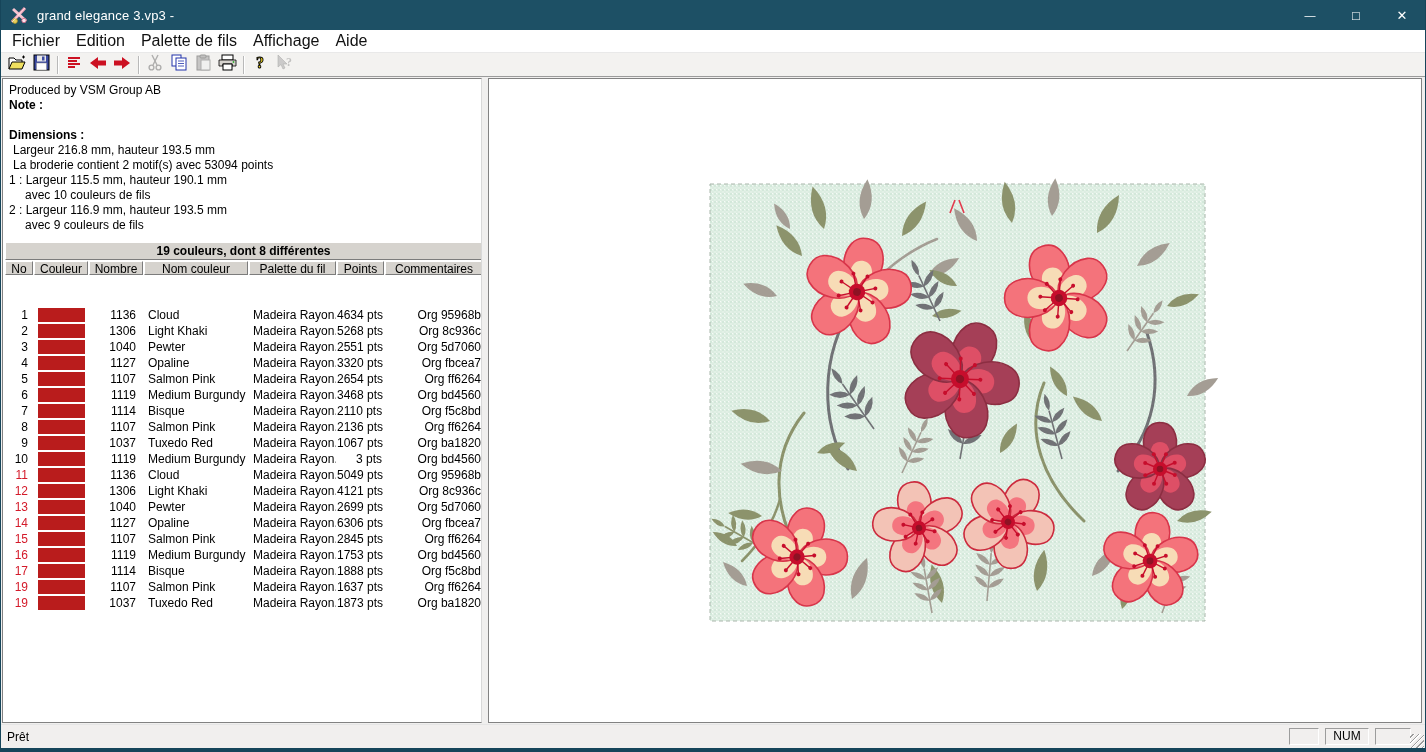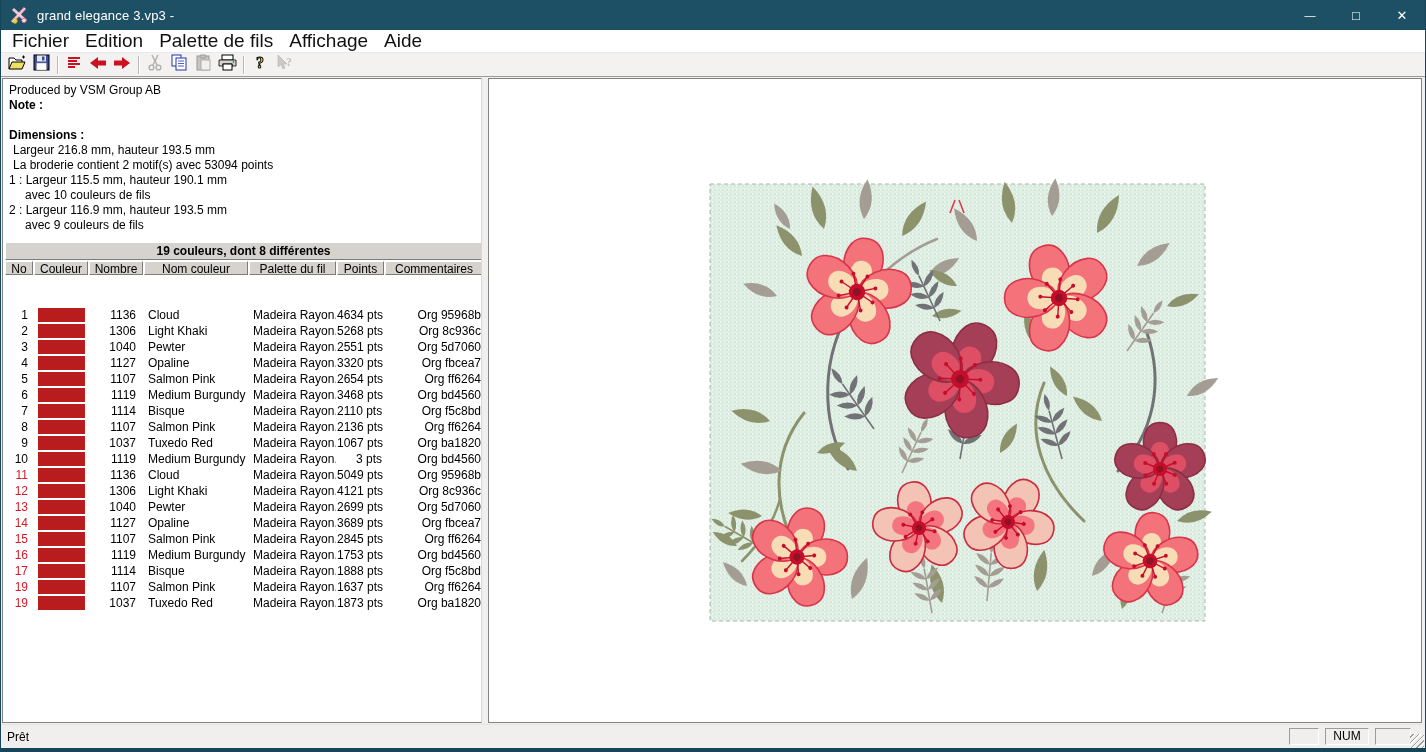--- a/index.html
+++ b/index.html
@@ -12,21 +12,21 @@
   .titlebar { position:absolute; left:0; top:0; width:100%; height:30px;
     background:#1d5065; color:#fff; display:flex; align-items:center; }
   .titlebar .appicon { width:20px; height:20px; margin:0 8px 0 8px; }
   .titlebar .title { font-size:13px; letter-spacing:.2px; }
   .wincontrols { position:absolute; right:0; top:0; height:30px; display:flex; }
   .winbtn { width:46px; height:30px; display:flex; align-items:center; justify-content:center;
     color:#fff; font-size:13px; cursor:default; }
 
   
   .menubar { position:absolute; left:0; top:30px; width:100%; height:22px; background:#fff;
-    display:flex; align-items:center; font-size:19px; color:#111; padding-left:3px; }
+    display:flex; align-items:center; font-size:16px; color:#111; padding-left:3px; }
   .menuitem { padding:2px 8px; }
 
   
   .toolbar { position:absolute; left:0; top:52px; width:100%; height:25px;
     background:#f3f2f0; border-top:1px solid #e9e9e9; border-bottom:1px solid #9b9b9b;
     display:flex; align-items:center; padding-left:4px; }
   .tbtn { width:24px; height:22px; display:flex; align-items:center; justify-content:center; }
   .tbtn.disabled { filter:grayscale(1) opacity(.55); }
   .tsep { width:1px; height:18px; background:#b9b9b9; margin:0 4px;
     box-shadow:1px 0 0 #fff; }
@@ -365,21 +365,21 @@
             <div class="c-cm">Org 5d7060</div>
           </div>
           <div class="trow">
             <div class="c-no red">14</div>
             <div>
               <div class="sw struck" style="background: rgb(249, 218, 186);">f9daba</div>
             </div>
             <div class="c-nb">1127</div>
             <div class="c-nm">Opaline</div>
             <div class="c-pa">Madeira Rayon...</div>
-            <div class="c-pt">3689 pts</div>
+            <div class="c-pt">6306 pts</div>
             <div class="c-cm">Org fbcea7</div>
           </div>
           <div class="trow">
             <div class="c-no red">15</div>
             <div>
               <div class="sw struck" style="background: rgb(255, 98, 117);">ff6275</div>
             </div>
             <div class="c-nb">1107</div>
             <div class="c-nm">Salmon Pink</div>
             <div class="c-pa">Madeira Rayon...</div>

